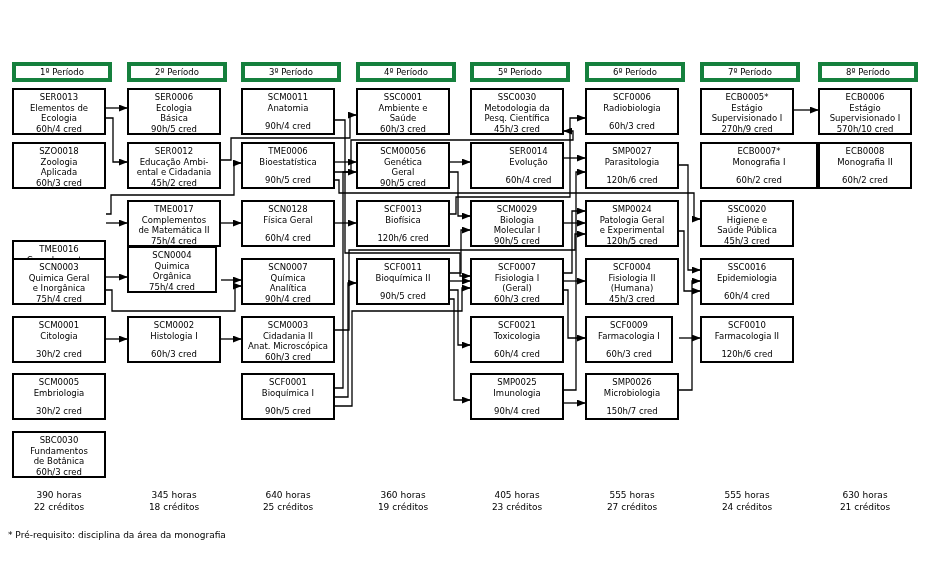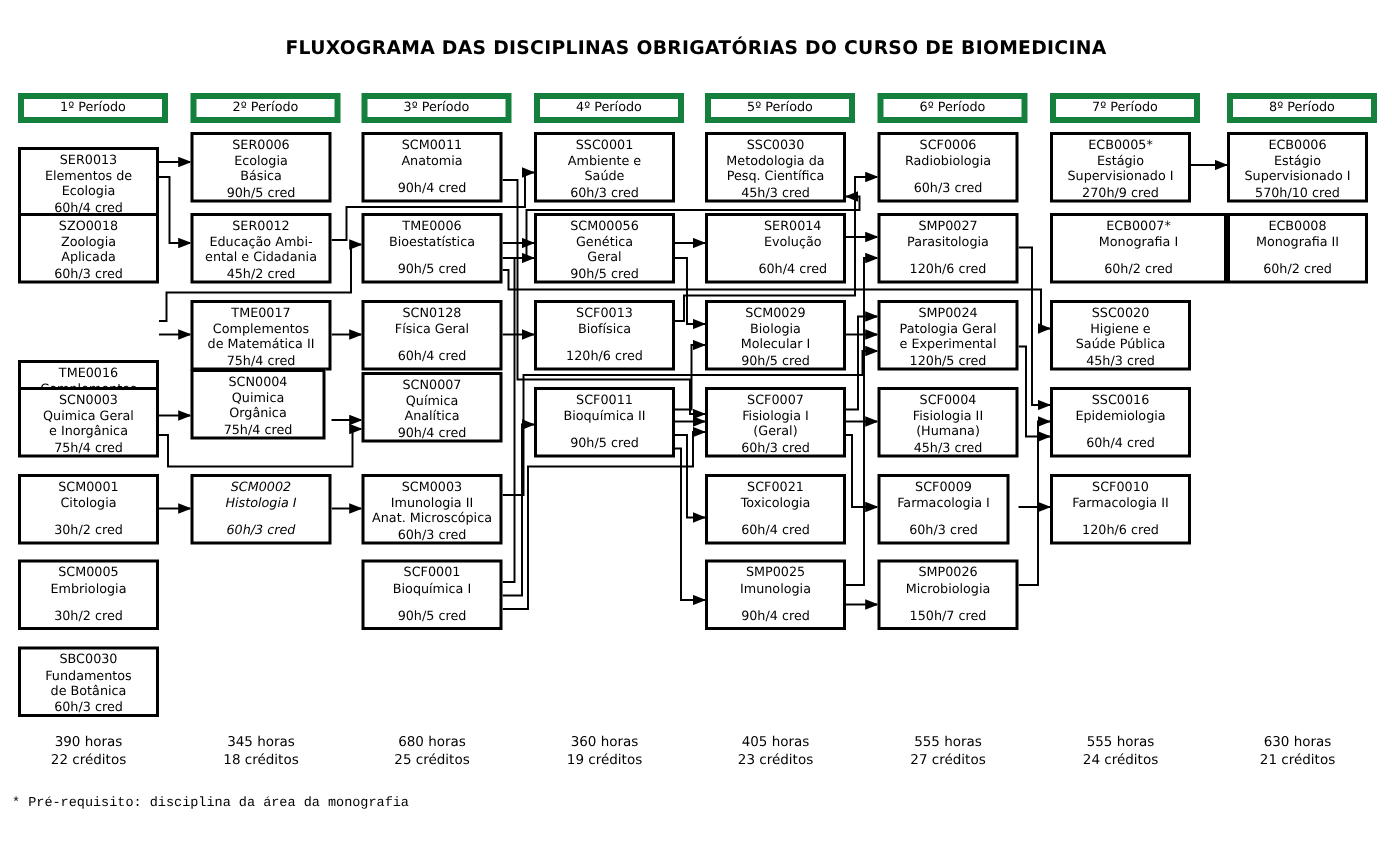--- a/index.html
+++ b/index.html
@@ -8,29 +8,28 @@
   .title{position:absolute;left:0;top:24px;width:928px;text-align:center;font-size:12.5px;font-weight:bold;letter-spacing:.2px;}
   .period-header{position:absolute;height:12px;border:4px solid #15803d;background:#fff;
     display:flex;align-items:center;justify-content:center;font-size:8.5px;}
   .course-box{position:absolute;border:2px solid #000;background:#fff;box-sizing:border-box;
     display:flex;flex-direction:column;align-items:center;text-align:center;
     font-size:8.5px;line-height:10.5px;padding-top:2px;padding-bottom:2px;}
   .course-box .code{white-space:nowrap;}
   .course-box .name-lines{white-space:nowrap;}
   .course-box .cred{margin-top:auto;white-space:nowrap;}
   .total{position:absolute;width:110px;text-align:center;font-size:9px;line-height:12px;}
-  .footnote{position:absolute;left:8px;top:530px;font-size:9px;font-family:Liberation Mono, monospace;}
+  .footnote{position:absolute;left:8px;top:530px;font-size:9px;}
   #connectors{position:absolute;left:0;top:0;width:928px;height:572px;pointer-events:none;}
   polyline{fill:none;stroke:#000;stroke-width:1.3;}
 </style>
 </head>
 <body>
 
 <div id="canvas">
-  <div class="title">FLUXOGRAMA DAS DISCIPLINAS OBRIGATÓRIAS DO CURSO DE BIOMEDICINA</div>
   <svg id="connectors" width="928" height="572">
     <defs>
       <marker id="arrow" markerWidth="9" markerHeight="7" refX="8.2" refY="3.5" orient="auto" markerUnits="userSpaceOnUse">
         <path d="M0,0 L9,3.5 L0,7 z" fill="#000"></path>
       </marker>
     </defs>
     <g id="edge-group">
         <polyline points="106,108 127,108" marker-end="url(#arrow)"></polyline>
         <polyline points="106,118 113,118 113,162 127,162" marker-end="url(#arrow)"></polyline>
         <polyline points="106,223 127,223" marker-end="url(#arrow)"></polyline>
@@ -68,21 +67,21 @@
         <polyline points="679,165 688,165 688,270 700,270" marker-end="url(#arrow)"></polyline>
         <polyline points="679,390 692,390 692,281 700,281" marker-end="url(#arrow)"></polyline>
         <polyline points="679,231 684,231 684,291 700,291" marker-end="url(#arrow)"></polyline>
         <polyline points="679,338 700,338" marker-end="url(#arrow)"></polyline>
         <polyline points="794,110 818,110" marker-end="url(#arrow)"></polyline>
         <polyline points="794,163 818,163" marker-end="url(#arrow)"></polyline>
       </g>
   </svg>
   <div id="boxes-layer">
       <div class="period-header" style="left: 12px; top: 62px; width: 92px;">1º Período</div>
-      <div class="course-box" style="left: 12px; top: 88px; width: 94px; height: 47px; margin-top: 10px;">
+      <div class="course-box" style="left: 12px; top: 88px; width: 94px; height: 47px;">
         <div class="code">SER0013</div>
         <div class="name-lines">
           <div>Elementos de</div>
           <div>Ecologia</div>
         </div>
         <div class="cred">60h/4 cred</div>
       </div>
       <div class="course-box" style="left: 12px; top: 142px; width: 94px; height: 47px;">
         <div class="code">SZO0018</div>
         <div class="name-lines">
@@ -159,21 +158,21 @@
         <div class="cred">75h/4 cred</div>
       </div>
       <div class="course-box" style="left: 127px; top: 246px; width: 90px; height: 47px;">
         <div class="code">SCN0004</div>
         <div class="name-lines">
           <div>Quimica</div>
           <div>Orgânica</div>
         </div>
         <div class="cred">75h/4 cred</div>
       </div>
-      <div class="course-box" style="left: 127px; top: 316px; width: 94px; height: 47px; font-style: italic;">
+      <div class="course-box" style="left: 127px; top: 316px; width: 94px; height: 47px;">
         <div class="code">SCM0002</div>
         <div class="name-lines">
           <div>Histologia I</div>
         </div>
         <div class="cred">60h/3 cred</div>
       </div>
       <div class="total" style="left: 119px; top: 489px;">
         <div>345 horas</div>
         <div>18 créditos</div>
       </div>
@@ -192,45 +191,45 @@
         </div>
         <div class="cred">90h/5 cred</div>
       </div>
       <div class="course-box" style="left: 241px; top: 200px; width: 94px; height: 47px;">
         <div class="code">SCN0128</div>
         <div class="name-lines">
           <div>Física Geral</div>
         </div>
         <div class="cred">60h/4 cred</div>
       </div>
-      <div class="course-box" style="left: 241px; top: 248px; width: 94px; height: 47px;">
+      <div class="course-box" style="left: 241px; top: 258px; width: 94px; height: 47px;">
         <div class="code">SCN0007</div>
         <div class="name-lines">
           <div>Química</div>
           <div>Analítica</div>
         </div>
         <div class="cred">90h/4 cred</div>
       </div>
       <div class="course-box" style="left: 241px; top: 316px; width: 94px; height: 47px;">
         <div class="code">SCM0003</div>
         <div class="name-lines">
-          <div>Imunologia II</div>
+          <div>Cidadania II</div>
           <div>Anat. Microscópica</div>
         </div>
         <div class="cred">60h/3 cred</div>
       </div>
       <div class="course-box" style="left: 241px; top: 373px; width: 94px; height: 47px;">
         <div class="code">SCF0001</div>
         <div class="name-lines">
           <div>Bioquímica I</div>
         </div>
         <div class="cred">90h/5 cred</div>
       </div>
       <div class="total" style="left: 233px; top: 489px;">
-        <div>680 horas</div>
+        <div>640 horas</div>
         <div>25 créditos</div>
       </div>
       <div class="period-header" style="left: 356px; top: 62px; width: 92px;">4º Período</div>
       <div class="course-box" style="left: 356px; top: 88px; width: 94px; height: 47px;">
         <div class="code">SSC0001</div>
         <div class="name-lines">
           <div>Ambiente e</div>
           <div>Saúde</div>
         </div>
         <div class="cred">60h/3 cred</div>

